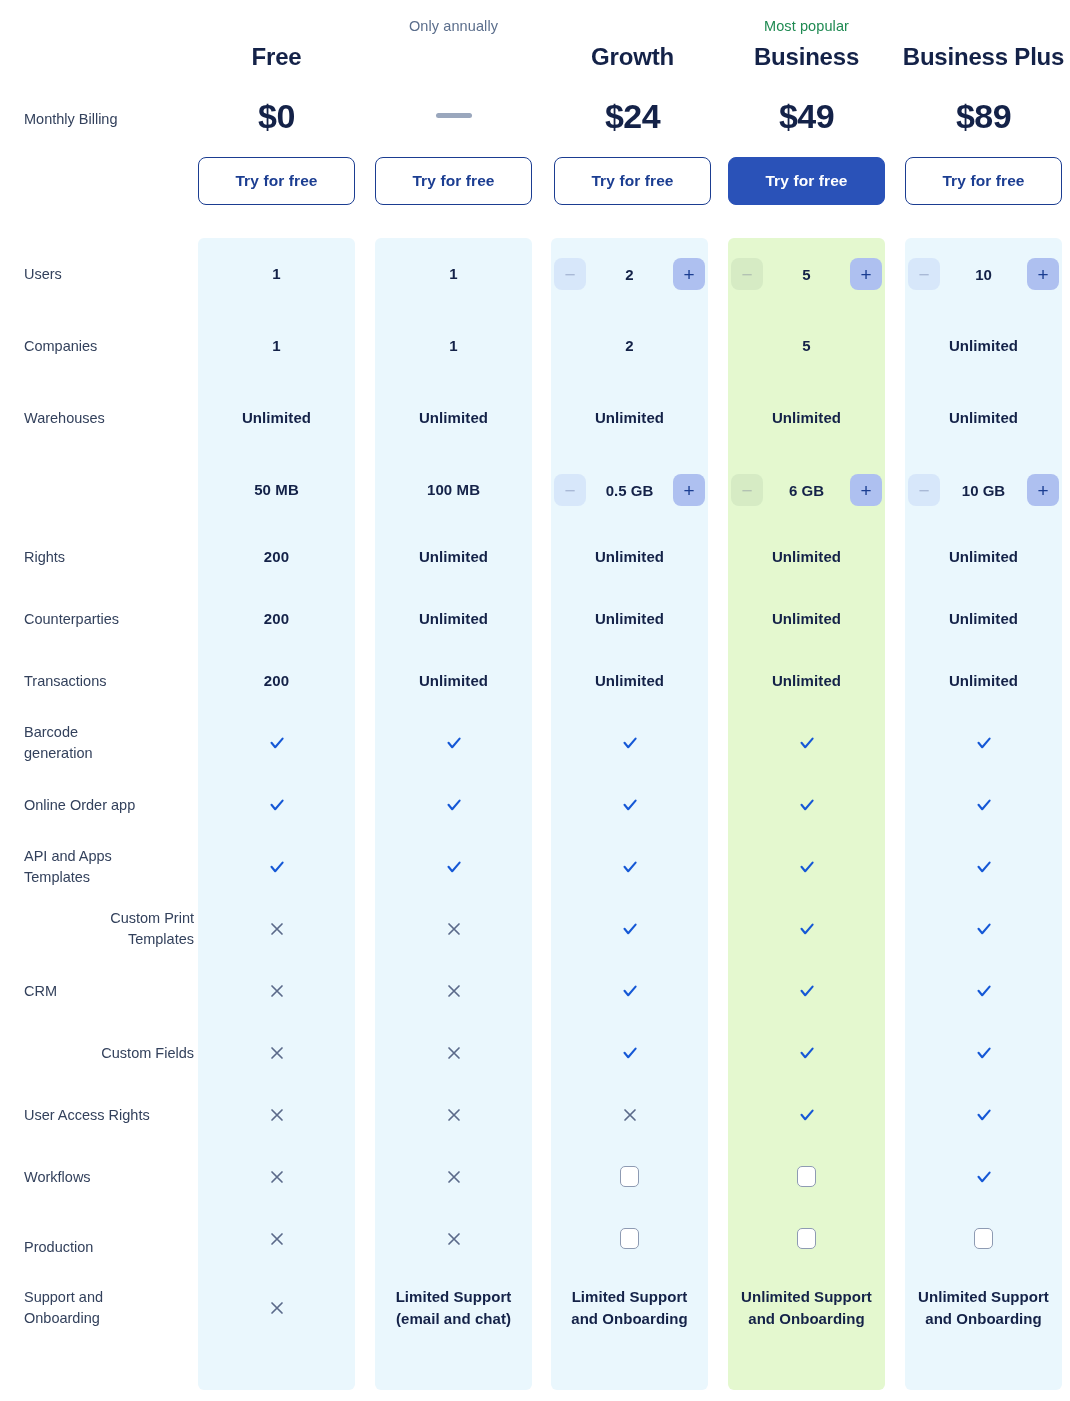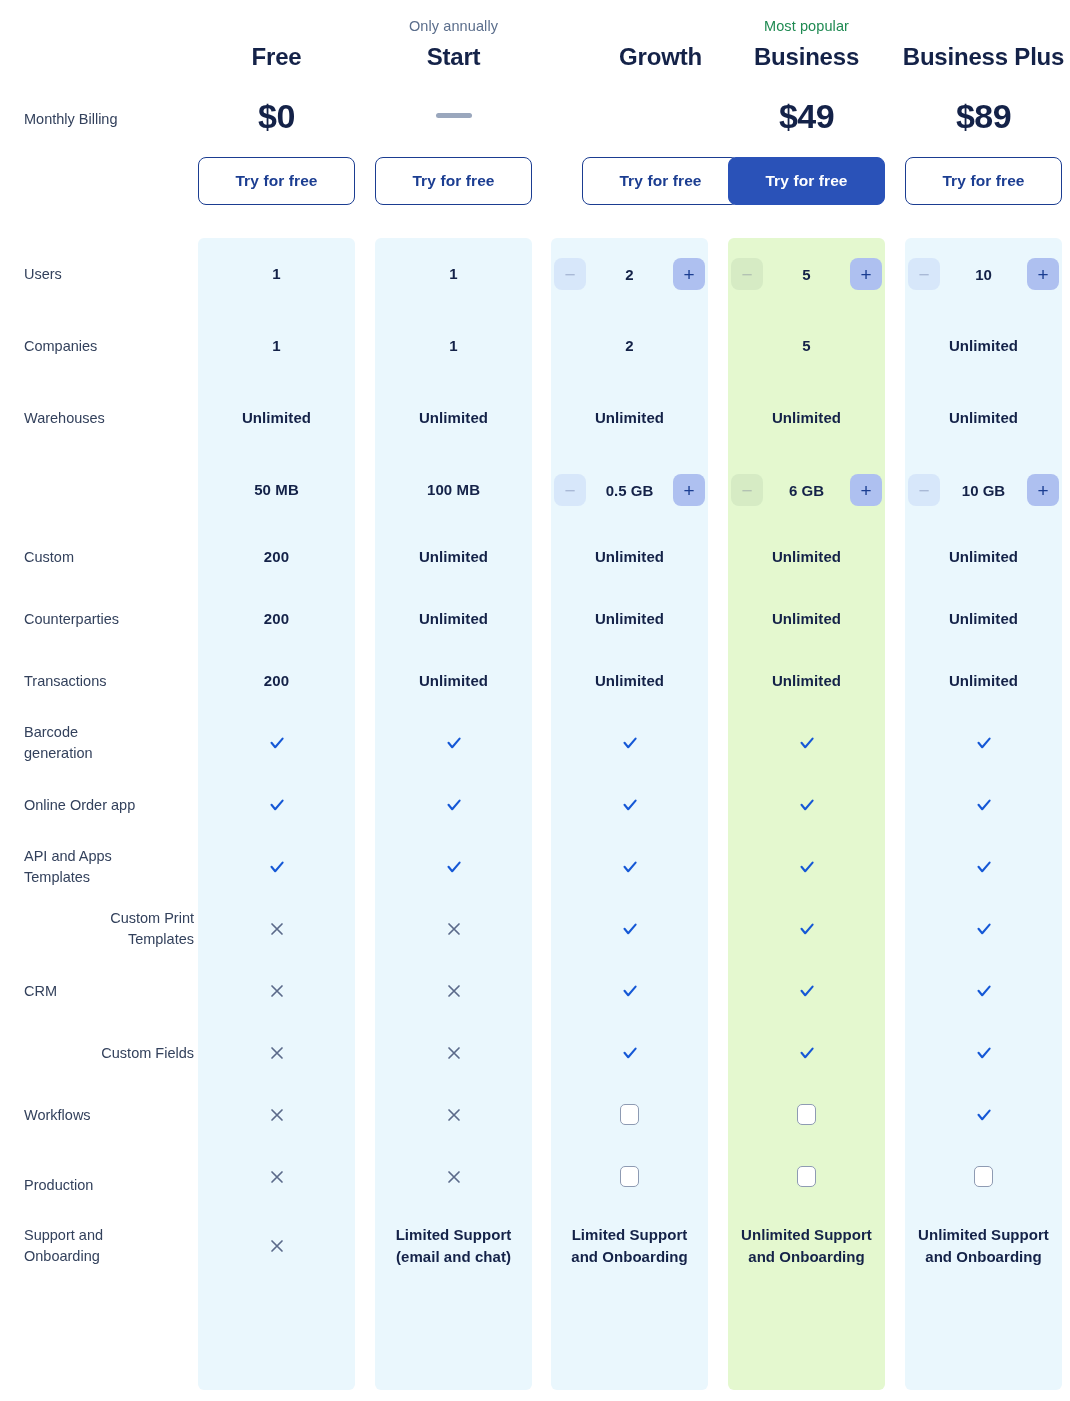--- a/index.html
+++ b/index.html
@@ -248,26 +248,26 @@
 
   <div class="header-row" id="header">
     <div class="billing-label">Monthly Billing</div>
   <div class="hcol" style="left: 198px;">
         <div class="plan-name">Free</div>
         <div class="price">$0</div>
         <button class="cta">Try for free</button>
       </div>
       <div class="hcol" style="left: 375px;">
         <div class="tagline annual">Only annually</div>
-        <div class="plan-name">Start</div>
         <div class="price-dash"></div>
         <button class="cta">Try for free</button>
       </div>
-      <div class="hcol" style="left: 582px;">
+      <div class="hcol" style="left: 554px;">
         <div class="plan-name">Growth</div>
+        <div class="price">$24</div>
         <button class="cta">Try for free</button>
       </div>
       <div class="hcol" style="left: 728px;">
         <div class="tagline popular">Most popular</div>
         <div class="plan-name">Business</div>
         <div class="price">$49</div>
         <button class="cta filled">Try for free</button>
       </div>
       <div class="hcol" style="left: 905px;">
         <div class="plan-name">Business Plus</div>
@@ -326,21 +326,21 @@
           <span class="step-val">6 GB</span>
           <button class="step-btn plus">+</button>
         </div>
         <div class="stepper" style="left: 905px; top: 20px;">
           <button class="step-btn minus">−</button>
           <span class="step-val">10 GB</span>
           <button class="step-btn plus">+</button>
         </div>
       </div>
       <div class="row" style="height: 62px;">
-        <div class="rlabel" style="top: 21px; white-space: pre-line;">Custom</div>
+        <div class="rlabel" style="top: 21px; white-space: pre-line;">Rights</div>
         <div class="cell" style="left: 198px; top: 20px;">200</div>
         <div class="cell" style="left: 375px; top: 20px;">Unlimited</div>
         <div class="cell" style="left: 551px; top: 20px;">Unlimited</div>
         <div class="cell" style="left: 728px; top: 20px;">Unlimited</div>
         <div class="cell" style="left: 905px; top: 20px;">Unlimited</div>
       </div>
       <div class="row" style="height: 62px;">
         <div class="rlabel" style="top: 21px; white-space: pre-line;">Counterparties</div>
         <div class="cell" style="left: 198px; top: 20px;">200</div>
         <div class="cell" style="left: 375px; top: 20px;">Unlimited</div>
@@ -452,20 +452,38 @@
       <div class="row" style="height: 62px; text-align: right;">
         <div class="rlabel" style="top: 21px; white-space: pre-line;">Custom Fields</div>
         <div class="mark xmk" style="left: 198px; top: 22px;"><svg width="16" height="16" viewBox="0 0 16 16" fill="none">
             <path d="M3 3 L13 13 M13 3 L3 13" stroke-width="1.7" stroke-linecap="round"></path>
           </svg></div>
         <div class="mark xmk" style="left: 375px; top: 22px;"><svg width="16" height="16" viewBox="0 0 16 16" fill="none">
             <path d="M3 3 L13 13 M13 3 L3 13" stroke-width="1.7" stroke-linecap="round"></path>
           </svg></div>
         <div class="mark chk" style="left: 551px; top: 22px;"><svg width="18" height="18" viewBox="0 0 18 18" fill="none">
             <path d="M3.5 8.8 L7.2 13.2 L14.6 4.6" stroke-width="2.1" stroke-linecap="round" stroke-linejoin="round"></path>
+          </svg></div>
+        <div class="mark chk" style="left: 728px; top: 22px;"><svg width="18" height="18" viewBox="0 0 18 18" fill="none">
+            <path d="M3.5 8.8 L7.2 13.2 L14.6 4.6" stroke-width="2.1" stroke-linecap="round" stroke-linejoin="round"></path>
+          </svg></div>
+        <div class="mark chk" style="left: 905px; top: 22px;"><svg width="18" height="18" viewBox="0 0 18 18" fill="none">
+            <path d="M3.5 8.8 L7.2 13.2 L14.6 4.6" stroke-width="2.1" stroke-linecap="round" stroke-linejoin="round"></path>
+          </svg></div>
+      </div>
+      <div class="row" style="height: 62px;">
+        <div class="rlabel" style="top: 21px; white-space: pre-line;">User Access Rights</div>
+        <div class="mark xmk" style="left: 198px; top: 22px;"><svg width="16" height="16" viewBox="0 0 16 16" fill="none">
+            <path d="M3 3 L13 13 M13 3 L3 13" stroke-width="1.7" stroke-linecap="round"></path>
+          </svg></div>
+        <div class="mark xmk" style="left: 375px; top: 22px;"><svg width="16" height="16" viewBox="0 0 16 16" fill="none">
+            <path d="M3 3 L13 13 M13 3 L3 13" stroke-width="1.7" stroke-linecap="round"></path>
+          </svg></div>
+        <div class="mark xmk" style="left: 551px; top: 22px;"><svg width="16" height="16" viewBox="0 0 16 16" fill="none">
+            <path d="M3 3 L13 13 M13 3 L3 13" stroke-width="1.7" stroke-linecap="round"></path>
           </svg></div>
         <div class="mark chk" style="left: 728px; top: 22px;"><svg width="18" height="18" viewBox="0 0 18 18" fill="none">
             <path d="M3.5 8.8 L7.2 13.2 L14.6 4.6" stroke-width="2.1" stroke-linecap="round" stroke-linejoin="round"></path>
           </svg></div>
         <div class="mark chk" style="left: 905px; top: 22px;"><svg width="18" height="18" viewBox="0 0 18 18" fill="none">
             <path d="M3.5 8.8 L7.2 13.2 L14.6 4.6" stroke-width="2.1" stroke-linecap="round" stroke-linejoin="round"></path>
           </svg></div>
       </div>
       <div class="row" style="height: 62px;">
         <div class="rlabel" style="top: 21px; white-space: pre-line;">Workflows</div>

